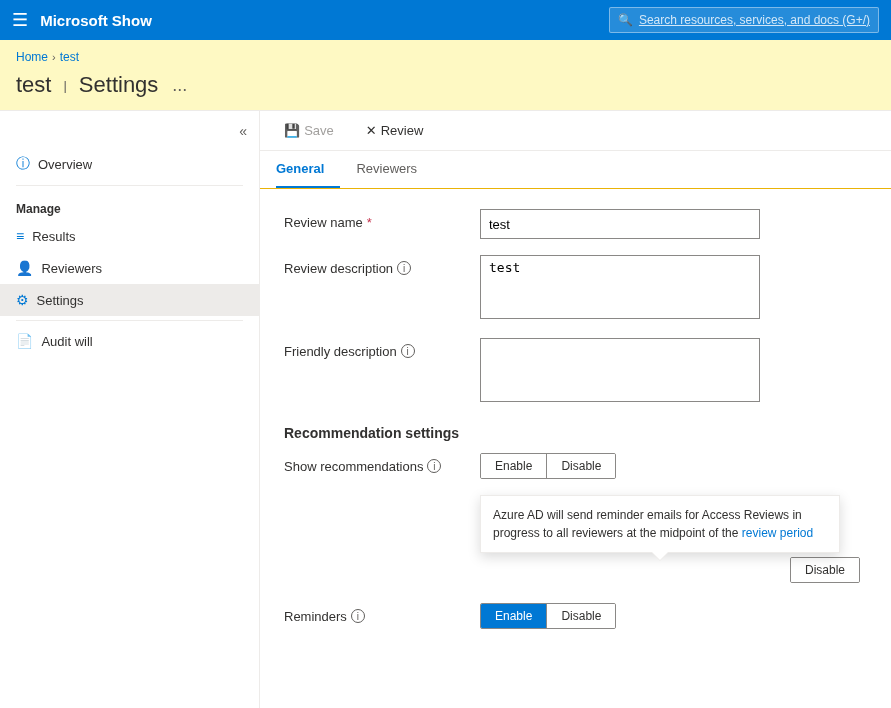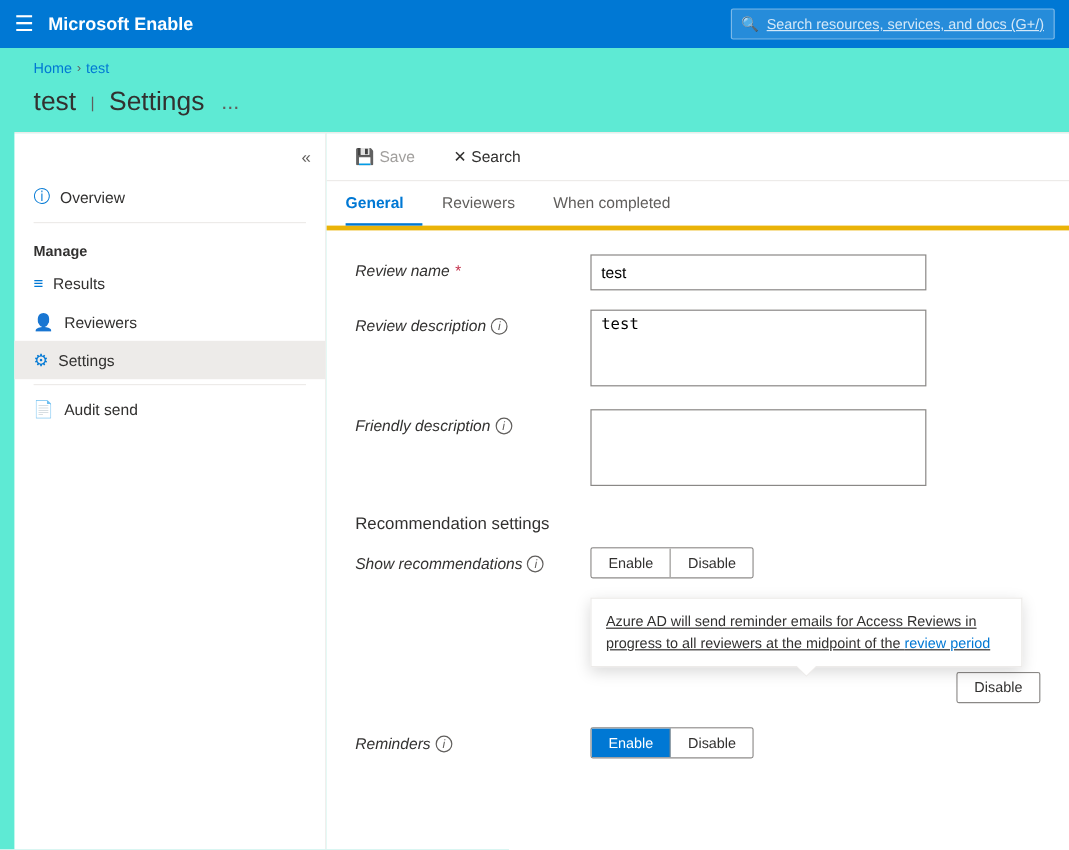--- a/index.html
+++ b/index.html
@@ -35,26 +35,25 @@
       align-items: center;
       padding: 0 8px;
       gap: 6px;
       min-width: 260px;
     }
     .top-bar-search-icon { color: rgba(255,255,255,0.8); font-size: 12px; }
     .top-bar-search-text { color: rgba(255,255,255,0.8); font-size: 12px; text-decoration: underline; }
 
     
     .main-container {
-      background: #5eead4;
+      background: #fef9c3;
       margin: 0;
       min-height: calc(708px - 40px);
       display: flex;
       flex-direction: column;
-      padding-left: 12px;
     }
 
     
     .breadcrumb {
       padding: 10px 16px 4px;
       font-size: 12px;
       color: #0078d4;
       display: flex;
       align-items: center;
       gap: 4px;
@@ -152,21 +151,21 @@
       font-size: 13px;
       color: #323130;
     }
     .toolbar-btn.disabled { color: #a19f9d; cursor: default; }
     .toolbar-btn-icon { font-size: 13px; }
 
     
     .tabs {
       display: flex;
       padding: 0 16px;
-      border-bottom: 4px solid #eab308;
+      border-bottom: 1px solid #eab308;
       gap: 0;
     }
     .tab {
       padding: 10px 16px 10px 0;
       margin-right: 16px;
       font-size: 13px;
       color: #605e5c;
       cursor: pointer;
       border-bottom: 2px solid transparent;
     }
@@ -185,23 +184,22 @@
       align-items: flex-start;
       margin-bottom: 16px;
       gap: 16px;
     }
     .form-label {
       min-width: 180px;
       padding-top: 6px;
       font-size: 13px;
       color: #323130;
       display: flex;
-      align-items: flex-end;
+      align-items: flex-start;
       gap: 4px;
-      font-style: italic;
     }
     .required-star { color: #c4314b; }
     .info-icon {
       width: 14px;
       height: 14px;
       border-radius: 50%;
       border: 1px solid #605e5c;
       display: inline-flex;
       align-items: center;
       justify-content: center;
@@ -231,21 +229,21 @@
       border: 1px solid #8a8886;
       padding: 4px 8px;
       font-size: 13px;
       resize: none;
       outline: none;
     }
 
     
     .section-header {
       font-size: 14px;
-      font-weight: 400;
+      font-weight: 700;
       color: #323130;
       margin: 20px 0 12px;
     }
 
     
     .toggle-group {
       display: flex;
       border: 1px solid #8a8886;
       border-radius: 2px;
       overflow: hidden;
@@ -270,21 +268,20 @@
       position: relative;
       background: white;
       border: 1px solid #edebe9;
       box-shadow: 0 4px 12px rgba(0,0,0,0.15);
       padding: 10px 12px;
       max-width: 360px;
       font-size: 12px;
       color: #323130;
       line-height: 1.5;
       margin-bottom: 8px;
-      text-decoration: underline;
     }
     .tooltip-arrow {
       position: absolute;
       bottom: -8px;
       left: 50%;
       transform: translateX(-50%);
       width: 0;
       height: 0;
       border-left: 8px solid transparent;
       border-right: 8px solid transparent;
@@ -301,21 +298,21 @@
       border-right: 9px solid transparent;
       border-top: 9px solid #edebe9;
     }
     .link-text { color: #0078d4; cursor: pointer; }
   </style>
 </head>
 <body>
 
 <div class="top-bar">
   <span class="top-bar-hamburger">☰</span>
-  <span class="top-bar-title">Microsoft Enable</span>
+  <span class="top-bar-title">Microsoft Show</span>
   <div class="top-bar-search">
     <span class="top-bar-search-icon">🔍</span>
     <span class="top-bar-search-text">Search resources, services, and docs (G+/)</span>
   </div>
 </div>
 
 <div class="main-container">
 
   <div class="breadcrumb">
     <span class="breadcrumb-item">Home</span>
@@ -357,46 +354,43 @@
 
       <div class="sidebar-item active">
         <span class="sidebar-item-icon">⚙</span>
         <span class="sidebar-item-label">Settings</span>
       </div>
 
       <div class="sidebar-divider"></div>
 
       <div class="sidebar-item">
         <span class="sidebar-item-icon">📄</span>
-        <span class="sidebar-item-label">Audit send</span>
+        <span class="sidebar-item-label">Audit will</span>
       </div>
     </div>
 
     <div class="main-panel">
 
       <div class="toolbar">
         <button class="toolbar-btn disabled">
           <span class="toolbar-btn-icon">💾</span>
           <span>Save</span>
         </button>
         <button class="toolbar-btn">
           <span class="toolbar-btn-icon">✕</span>
-          <span>Search</span>
+          <span>Review</span>
         </button>
       </div>
 
       <div class="tabs">
         <div class="tab active">
           <span>General</span>
         </div>
         <div class="tab">
           <span>Reviewers</span>
-        </div>
-        <div class="tab">
-          <span>When completed</span>
         </div>
       </div>
 
       <div class="form-content">
 
         <div class="form-row">
           <div class="form-label">
             <span>Review name</span>
             <span class="required-star">*</span>
           </div>

